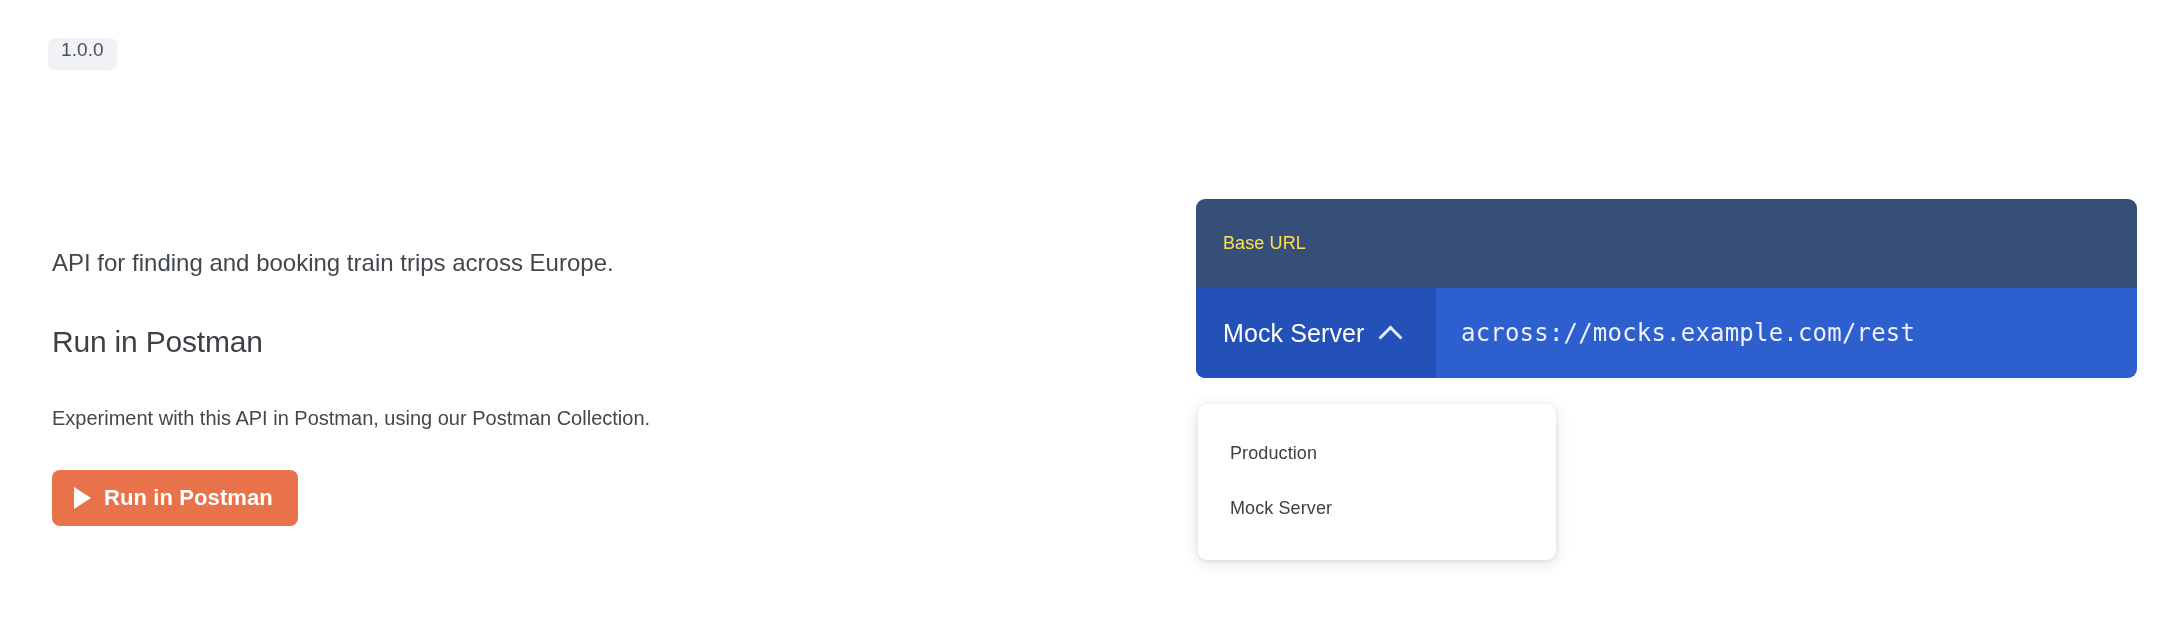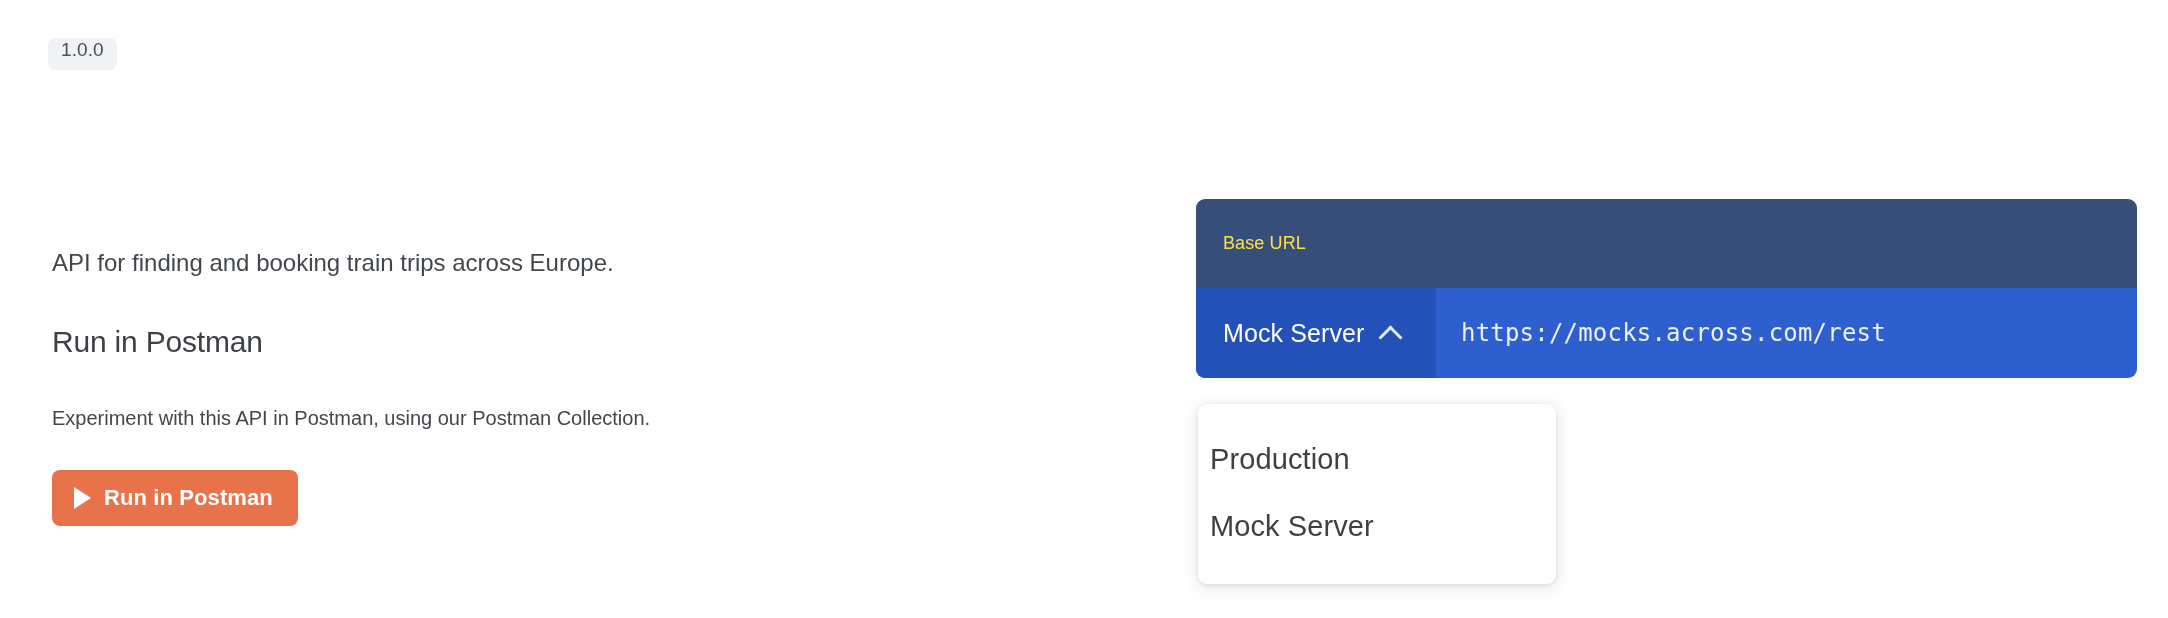--- a/index.html
+++ b/index.html
@@ -193,23 +193,23 @@
     top: 404px;
     width: 358px;
     background: #ffffff;
     border-radius: 9px;
     box-shadow: 0 3px 16px rgba(22, 30, 46, 0.13),
                 0 1px 4px rgba(22, 30, 46, 0.09);
     padding: 22px 0 24px;
   }
 
   .dropdown-item {
-    font-size: 29px;
+    font-size: 18px;
     color: #3d4146;
-    padding: 17px 12px;
+    padding: 17px 32px;
     letter-spacing: 0.1px;
     cursor: pointer;
     white-space: nowrap;
   }
 </style>
 </head>
 <body>
 
 <div class="page-header">
   <span class="version-badge">1.0.0</span>
@@ -236,21 +236,21 @@
     <span class="baseurl-head-label">Base URL</span>
   </div>
 
   <div class="baseurl-row">
 
     <div class="server-select">
       <span class="server-select-label">Mock Server</span>
       <span class="chevron-up"></span>
     </div>
 
-    <div class="server-url">https://mocks.across.com/rest</div>
+    <div class="server-url">across://mocks.example.com/rest</div>
 
   </div>
 </div>
 
 <div class="server-dropdown">
   <div class="dropdown-item">Production</div>
   <div class="dropdown-item">Mock Server</div>
 </div>
 
 </body></html>

